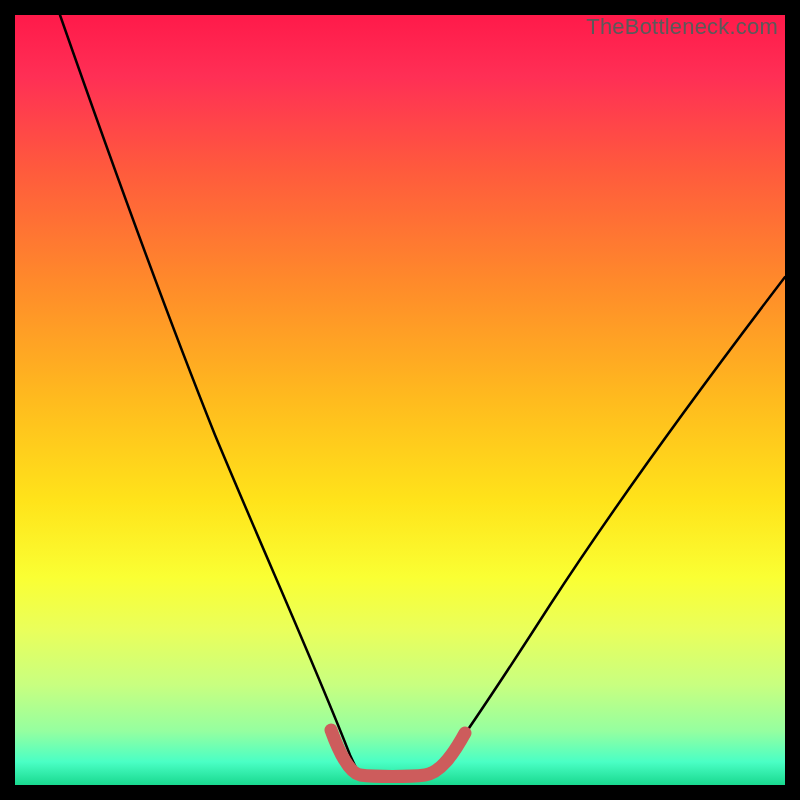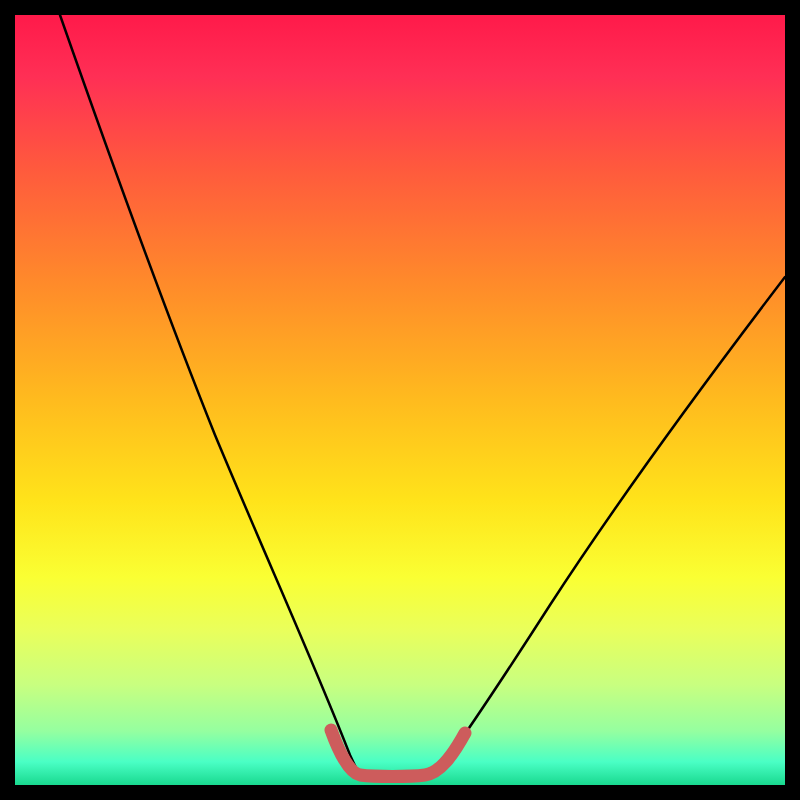--- a/index.html
+++ b/index.html
@@ -55,20 +55,21 @@
     width: 770px;
     height: 770px;
     z-index: 10;
   }
 </style>
 </head>
 <body>
 
 <div class="chart-container">
 
+  <div class="watermark">TheBottleneck.com</div>
 
   <div class="plot-area">
     <svg class="curves" viewBox="0 0 770 770" preserveAspectRatio="none">
       <path d="M 45 0
                C 80 100, 140 270, 200 420
                C 250 540, 300 650, 335 740
                L 342 755" stroke="#000" stroke-width="2.5" fill="none" stroke-linecap="round"></path>
       <path d="M 424 756
                C 450 720, 490 660, 535 590
                C 600 490, 680 380, 770 262" stroke="#000" stroke-width="2.5" fill="none" stroke-linecap="round"></path>

